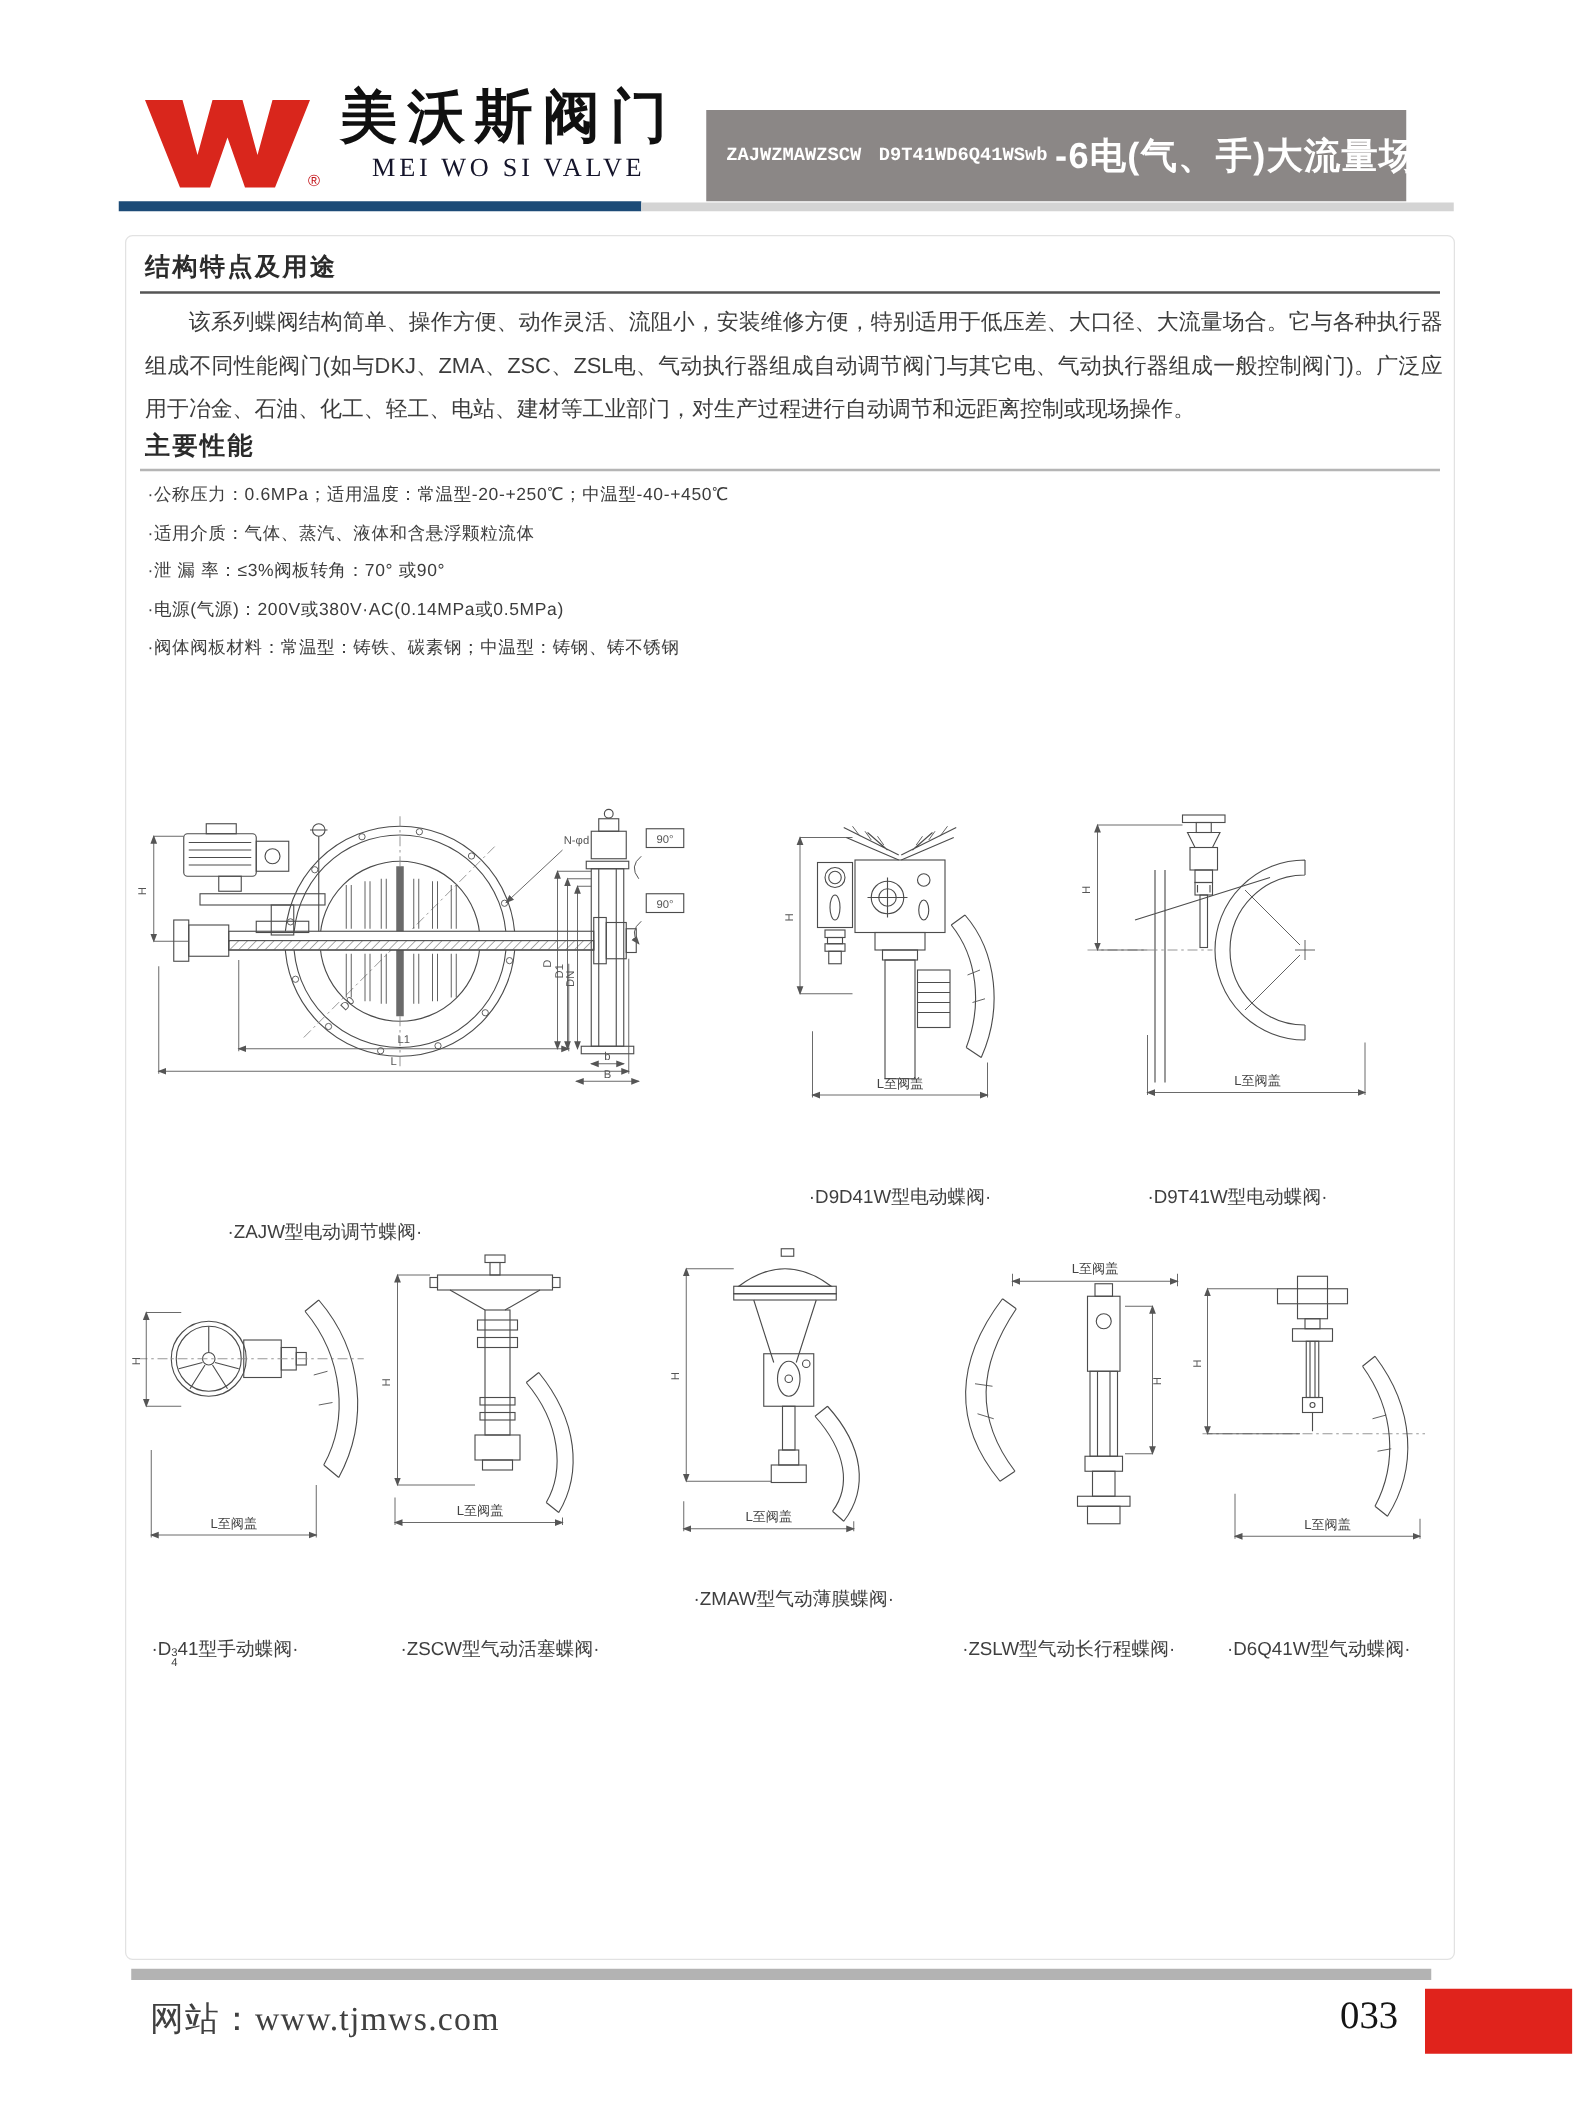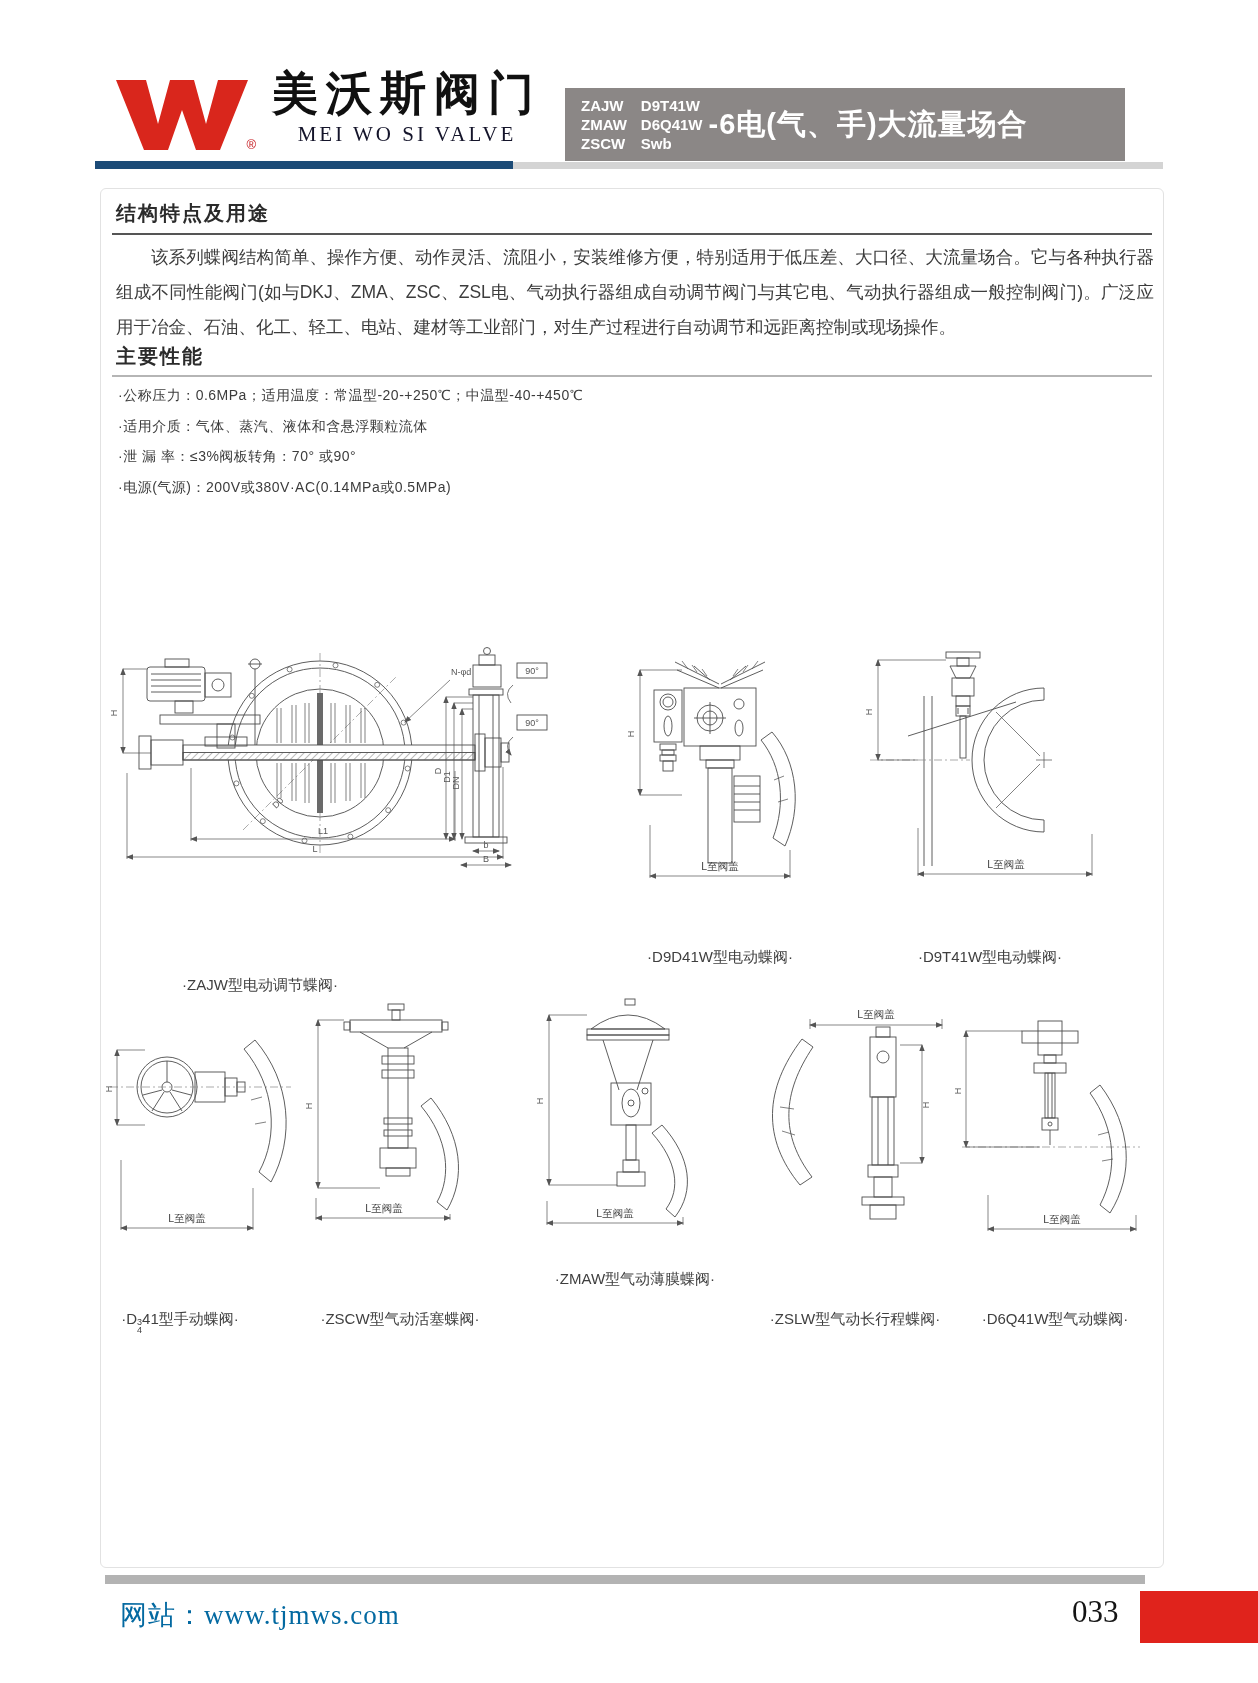--- a/index.html
+++ b/index.html
@@ -11,42 +11,42 @@
   .logo-reg{position:absolute;right:2px;bottom:8px;font-size:13px;color:#c31218;}
   .logo-names{margin-left:14px;text-align:center;}
   .logo-cn{font-family:"Liberation Serif",serif;font-weight:bold;font-size:46px;color:#101010;
            letter-spacing:8px;line-height:52px;white-space:nowrap;}
   .logo-en{font-family:"Liberation Serif",serif;font-size:21px;color:#14142a;letter-spacing:3px;margin-top:2px;}
   .bar-blue{position:absolute;left:95px;top:161px;width:418px;height:8px;background:#1c4b77;}
   .bar-gray{position:absolute;left:513px;top:162px;width:650px;height:7px;background:#d4d4d4;}
   .banner{position:absolute;left:565px;top:88px;width:560px;height:73px;background:#8b8786;
           display:flex;align-items:center;color:#fff;}
   .banner-models{display:flex;gap:14px;margin-left:16px;font-size:15px;font-weight:bold;line-height:19px;}
-  .banner-col{display:flex;flex-direction:column;}
+  .banner-col{display:flex;flex-direction:row;font-family:Liberation Mono, monospace;}
   .banner-title{font-size:29px;font-weight:bold;margin-left:6px;white-space:nowrap;letter-spacing:1px;}
   
   .frame{position:absolute;left:100px;top:188px;width:1062px;height:1378px;
          border:1px solid #e2e2e2;border-radius:6px;}
   .h1{position:absolute;left:116px;font-size:20px;font-weight:bold;color:#2b2b2b;letter-spacing:2px;}
   .rule{position:absolute;left:112px;width:1040px;height:2px;}
   .para{position:absolute;left:116px;top:240px;width:1038px;font-size:17.5px;line-height:35px;
         text-align:justify;text-indent:2em;color:#3c3c3c;}
   .plist{position:absolute;left:118px;top:380px;margin:0;padding:0;list-style:none;
          font-size:14px;line-height:30.5px;color:#3c3c3c;letter-spacing:0.5px;}
   
   .fig{position:absolute;}
   .fig text{font-family:"Liberation Sans",sans-serif;font-size:9px;fill:#555;stroke:none;}
   .fig text.big{font-size:10.5px;fill:#444;}
   .cap{position:absolute;font-size:15px;color:#3f3f3f;text-align:center;white-space:nowrap;}
   .frac{display:inline-flex;flex-direction:column;font-size:9px;line-height:8px;
         vertical-align:-1px;text-align:center;}
   
   .foot-bar{position:absolute;left:105px;top:1575px;width:1040px;height:9px;background:#b3b3b3;}
   .site{position:absolute;left:120px;top:1597px;font-family:"Liberation Serif",serif;
-        font-size:27px;color:#0369a1;letter-spacing:1px;}
+        font-size:27px;color:#404040;letter-spacing:1px;}
   .pageno{position:absolute;left:1072px;top:1594px;font-family:"Liberation Serif",serif;
           font-size:31px;color:#141414;}
   .red-block{position:absolute;left:1140px;top:1591px;width:118px;height:52px;background:#e0231c;}
 </style>
 </head>
 <body>
 
 <div class="page">
 
   <div class="logo">
@@ -87,20 +87,21 @@
   <div class="rule" style="top:233px;background:#555;"></div>
   <div class="para">该系列蝶阀结构简单、操作方便、动作灵活、流阻小，安装维修方便，特别适用于低压差、大口径、大流量场合。它与各种执行器组成不同性能阀门(如与DKJ、ZMA、ZSC、ZSL电、气动执行器组成自动调节阀门与其它电、气动执行器组成一般控制阀门)。广泛应用于冶金、石油、化工、轻工、电站、建材等工业部门，对生产过程进行自动调节和远距离控制或现场操作。</div>
 
   <div class="h1" style="top:343px;">主要性能</div>
   <div class="rule" style="top:375px;background:#b5b5b5;"></div>
   <ul class="plist">
     <li>·公称压力：0.6MPa；适用温度：常温型-20-+250℃；中温型-40-+450℃</li>
     <li>·适用介质：气体、蒸汽、液体和含悬浮颗粒流体</li>
     <li>·泄 漏 率：≤3%阀板转角：70° 或90°</li>
     <li>·电源(气源)：200V或380V·AC(0.14MPa或0.5MPa)</li>
+    <li>·阀体阀板材料：常温型：铸铁、碳素钢；中温型：铸钢、铸不锈钢</li>
   </ul>
 
   <svg class="fig" style="left:105px;top:633px;" width="455" height="250" viewBox="0 0 455 250">
     <defs>
       <pattern id="h1" width="5" height="5" patternUnits="userSpaceOnUse" patternTransform="rotate(45)">
         <line x1="0" y1="0" x2="0" y2="5" stroke="#777" stroke-width="1"></line>
       </pattern>
       <marker id="ar1" markerWidth="8" markerHeight="8" refX="6" refY="3.5" orient="auto-start-reverse" markerUnits="userSpaceOnUse">
         <path d="M0 0.8 L7 3.5 L0 6.2 Z" fill="#555"></path>
       </marker>

